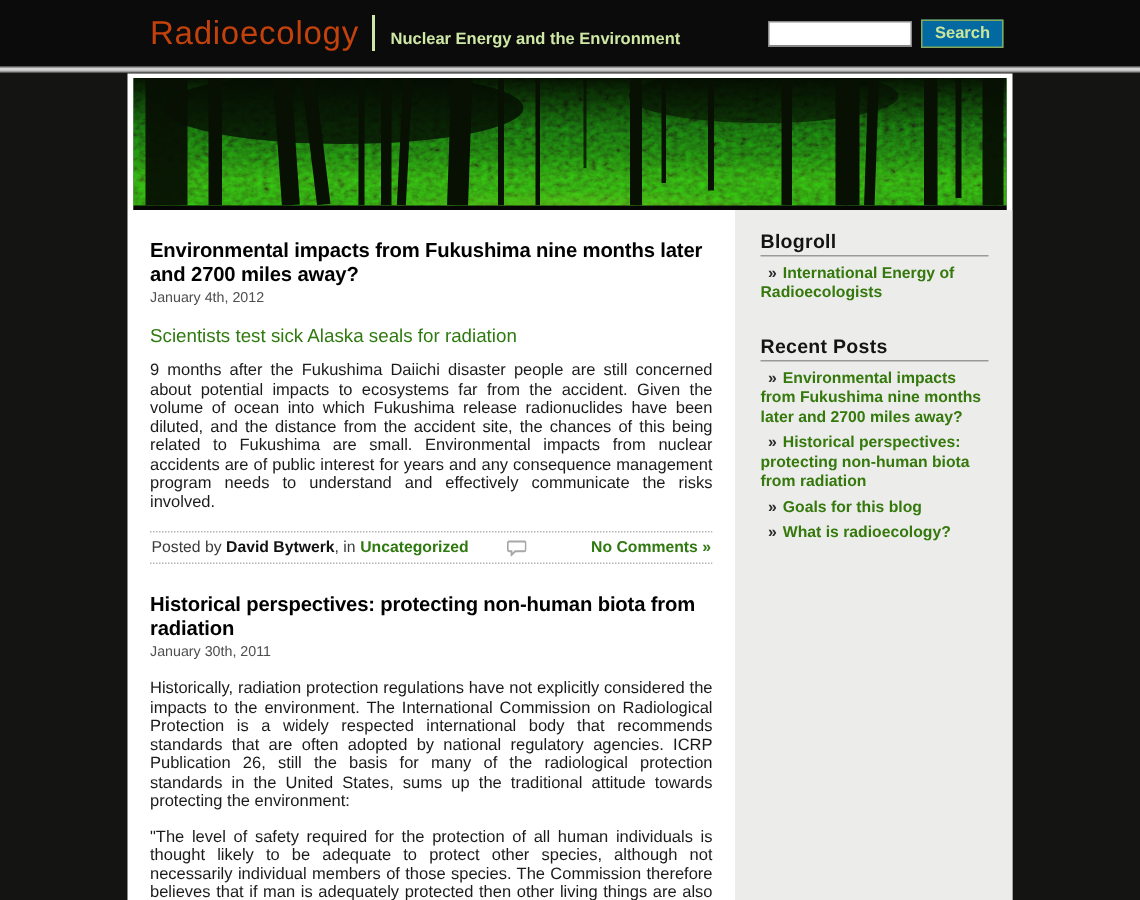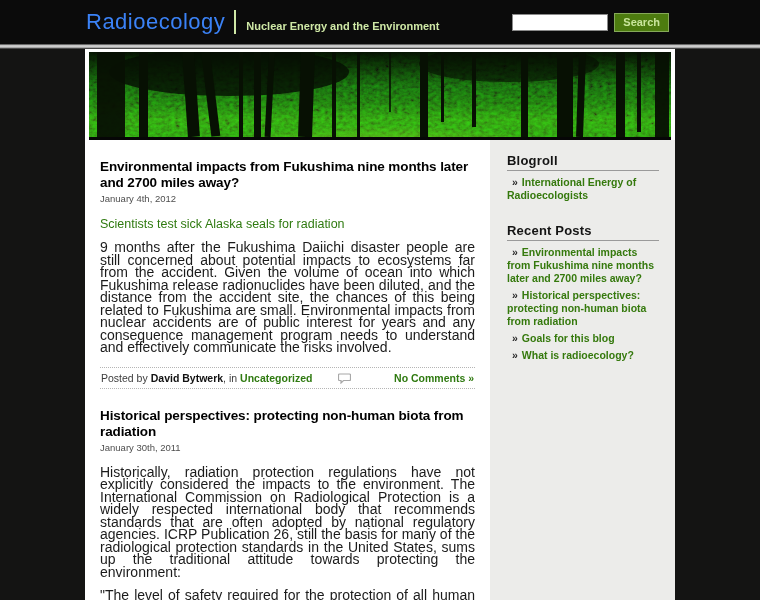--- a/index.html
+++ b/index.html
@@ -13,37 +13,37 @@
   
   .header {
     position:absolute; top:0; left:0; width:760px; height:44px;
     background:#0b0b0b;
   }
   .header-inner {
     position:absolute; left:85px; width:590px; height:44px;
     display:flex; align-items:center;
   }
   .site-title {
-    font-size:22px; color:#3b82f6; letter-spacing:.5px; font-weight:normal;
-    margin-left:1px; white-space:nowrap;
+    font-size:22px; color:#c2410c; letter-spacing:.5px; font-weight:normal;
+    margin-left:15px; white-space:nowrap;
   }
   .title-divider {
     width:2px; height:24px; background:#cfe8a6; margin:0 10px 0 9px; flex:none;
   }
   .tagline {
     font-size:11px; font-weight:bold; color:#cfe8a6; margin-top:7px; white-space:nowrap;
   }
   .header-spacer { flex:1; }
   .search-input {
     width:96px; height:17px; border:1px solid #8a8a8a; background:#fff;
     font-size:11px; padding:0 3px; margin-right:6px;
     font-family:"Liberation Sans","DejaVu Sans",sans-serif;
   }
   .search-button {
-    height:19px; padding:0 8px; background:#4d7c0f; color:#c9e69c;
+    height:19px; padding:0 8px; background:#0369a1; color:#c9e69c;
     border:1px solid #85a958; font-size:11px; font-weight:bold; cursor:pointer;
     font-family:"Liberation Sans","DejaVu Sans",sans-serif; margin-right:6px;
   }
   .header-ridge {
     position:absolute; top:44px; left:0; width:760px; height:5px;
     background:linear-gradient(to bottom,#3a3a3a,#dcdcdc 35%,#bfbfbf 65%,#191919);
   }
 
   
   .content-box {
@@ -64,21 +64,21 @@
   .post-title {
     font-size:13.5px; line-height:16px; font-weight:bold; color:#000;
     letter-spacing:-.1px; margin-bottom:2px;
   }
   .post-date { font-size:9.5px; color:#4e4e4e; margin-bottom:13px; }
   .post-link {
     display:block; font-size:12.5px; color:#2f7a10; text-decoration:none;
     margin-bottom:10px;
   }
   .post-body p {
-    font-size:14px; line-height:12.5px; text-align:justify; color:#1b1b1b;
+    font-size:11px; line-height:12.5px; text-align:justify; color:#1b1b1b;
     margin-bottom:11px;
   }
   .post-footer {
     border-top:1px dotted #b5b5b5; border-bottom:1px dotted #b5b5b5;
     padding:4px 1px; margin:13px 0 10px 0;
     display:flex; justify-content:space-between; align-items:center;
     font-size:10.5px; color:#3c3c3c;
   }
   .post-footer .byline { white-space:nowrap; }
   .post-footer .byline .lbl { margin-right:3px; }

